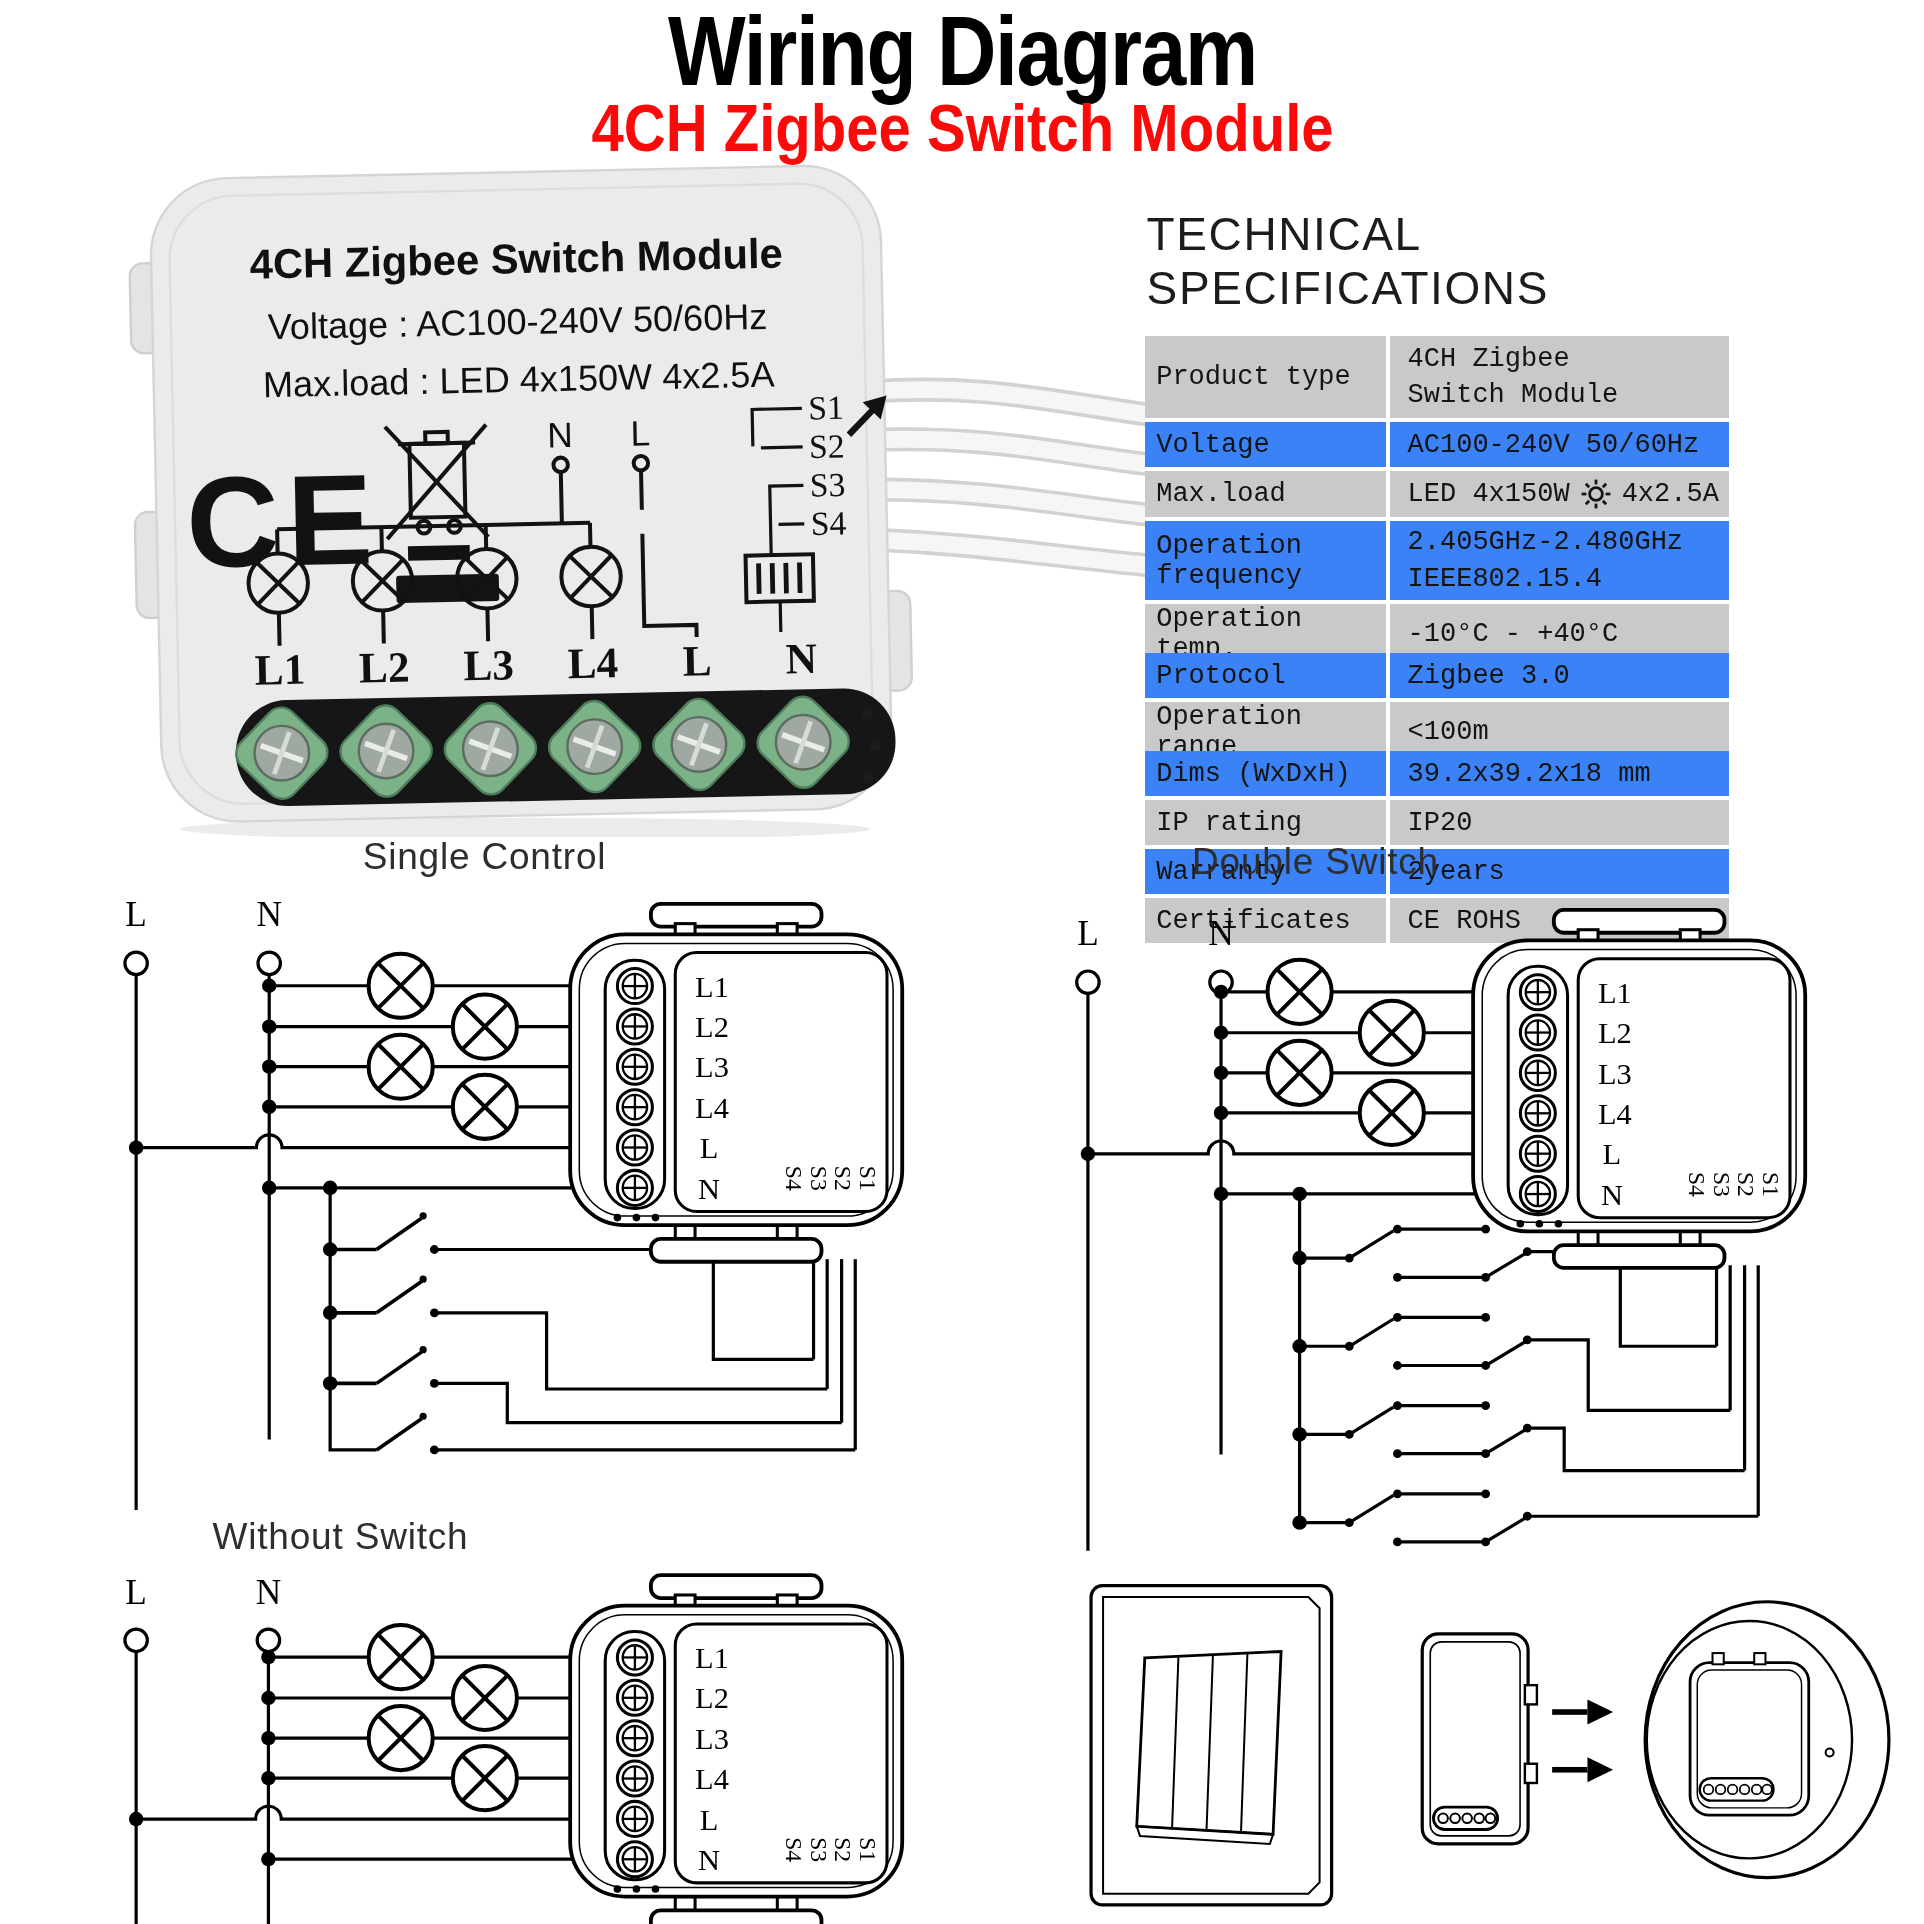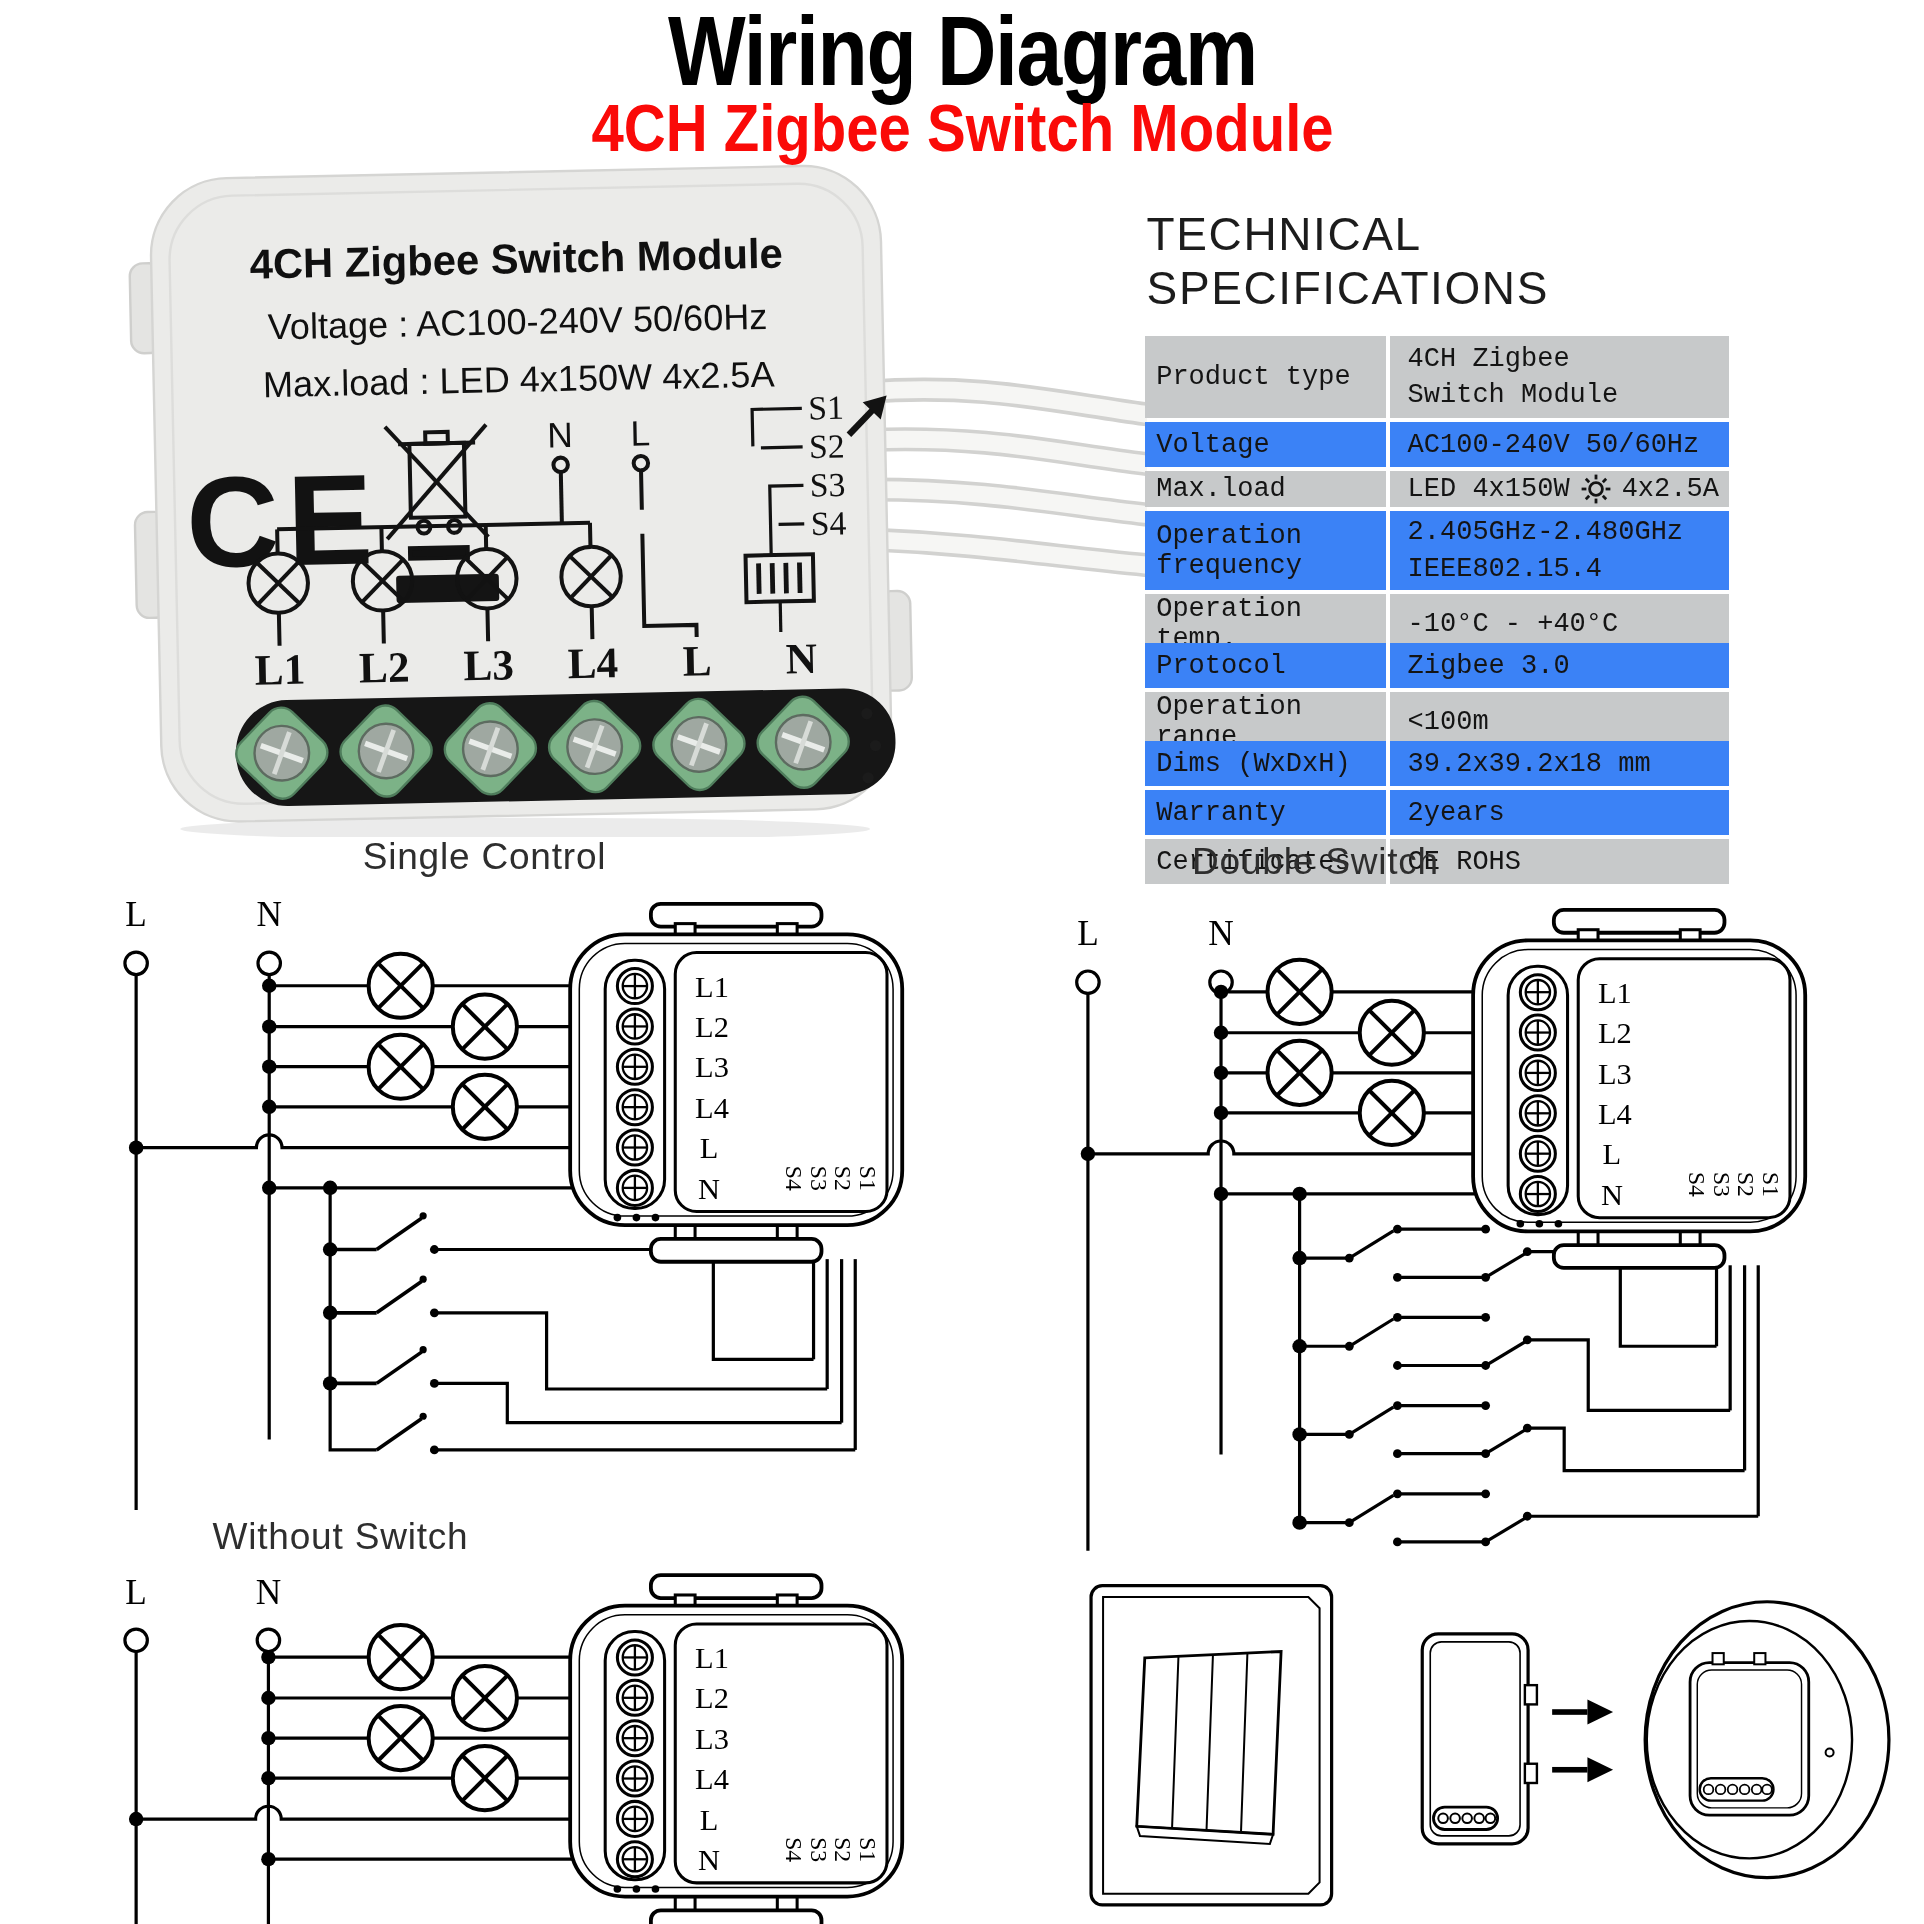--- a/index.html
+++ b/index.html
@@ -13,21 +13,21 @@
             transform:scaleX(.88);color:#fa0a08;line-height:1.0;}
   
   #specs{left:1145px;top:207px;width:587px;}
   #specs .heading{font-size:46px;letter-spacing:1.6px;color:#1c1c1c;font-weight:400;margin:0 0 21px 1.6px;}
   .srow{display:grid;grid-template-columns:241px 339px;column-gap:4px;margin-bottom:4px;font-family:Liberation Mono, monospace;}
   .srow>div{display:flex;flex-direction:column;justify-content:center;font-size:27px;color:#141414;}
   .srow .sl{padding:0 27px 0 11.2px;}
   .srow .sv{padding:0 4.8px 0 17.6px;}
   .dark>div{background:#c7c9ca;}
   .light>div{background:#3b82f6;}
-  .h56{height:45px;} .h62{height:36px;} .h100{height:82px;} .h96{height:79px;}
+  .h56{height:45px;} .h62{height:46px;} .h100{height:82px;} .h96{height:79px;}
   .vline{display:block;line-height:1.35;}
   .iconline{display:flex;align-items:center;gap:10px;}
   
   .seclabel{font-size:37px;color:#2e2e2e;letter-spacing:0.8px;}
   
   svg text{font-family:"Liberation Serif",serif;}
   svg .sans{font-family:"Liberation Sans",sans-serif;}
 </style>
 </head>
 <body>
@@ -260,20 +260,28 @@
       <div class="sv">
           <span>&lt;100m</span>
         </div>
     </div>
     <div class="srow light h56">
       <div class="sl">
           <span>Dims (WxDxH)</span>
         </div>
       <div class="sv">
           <span>39.2x39.2x18 mm</span>
+        </div>
+    </div>
+    <div class="srow dark h56">
+      <div class="sl">
+          <span>IP rating</span>
+        </div>
+      <div class="sv">
+          <span>IP20</span>
         </div>
     </div>
     <div class="srow light h56">
       <div class="sl">
           <span>Warranty</span>
         </div>
       <div class="sv">
           <span>2years</span>
         </div>
     </div>

